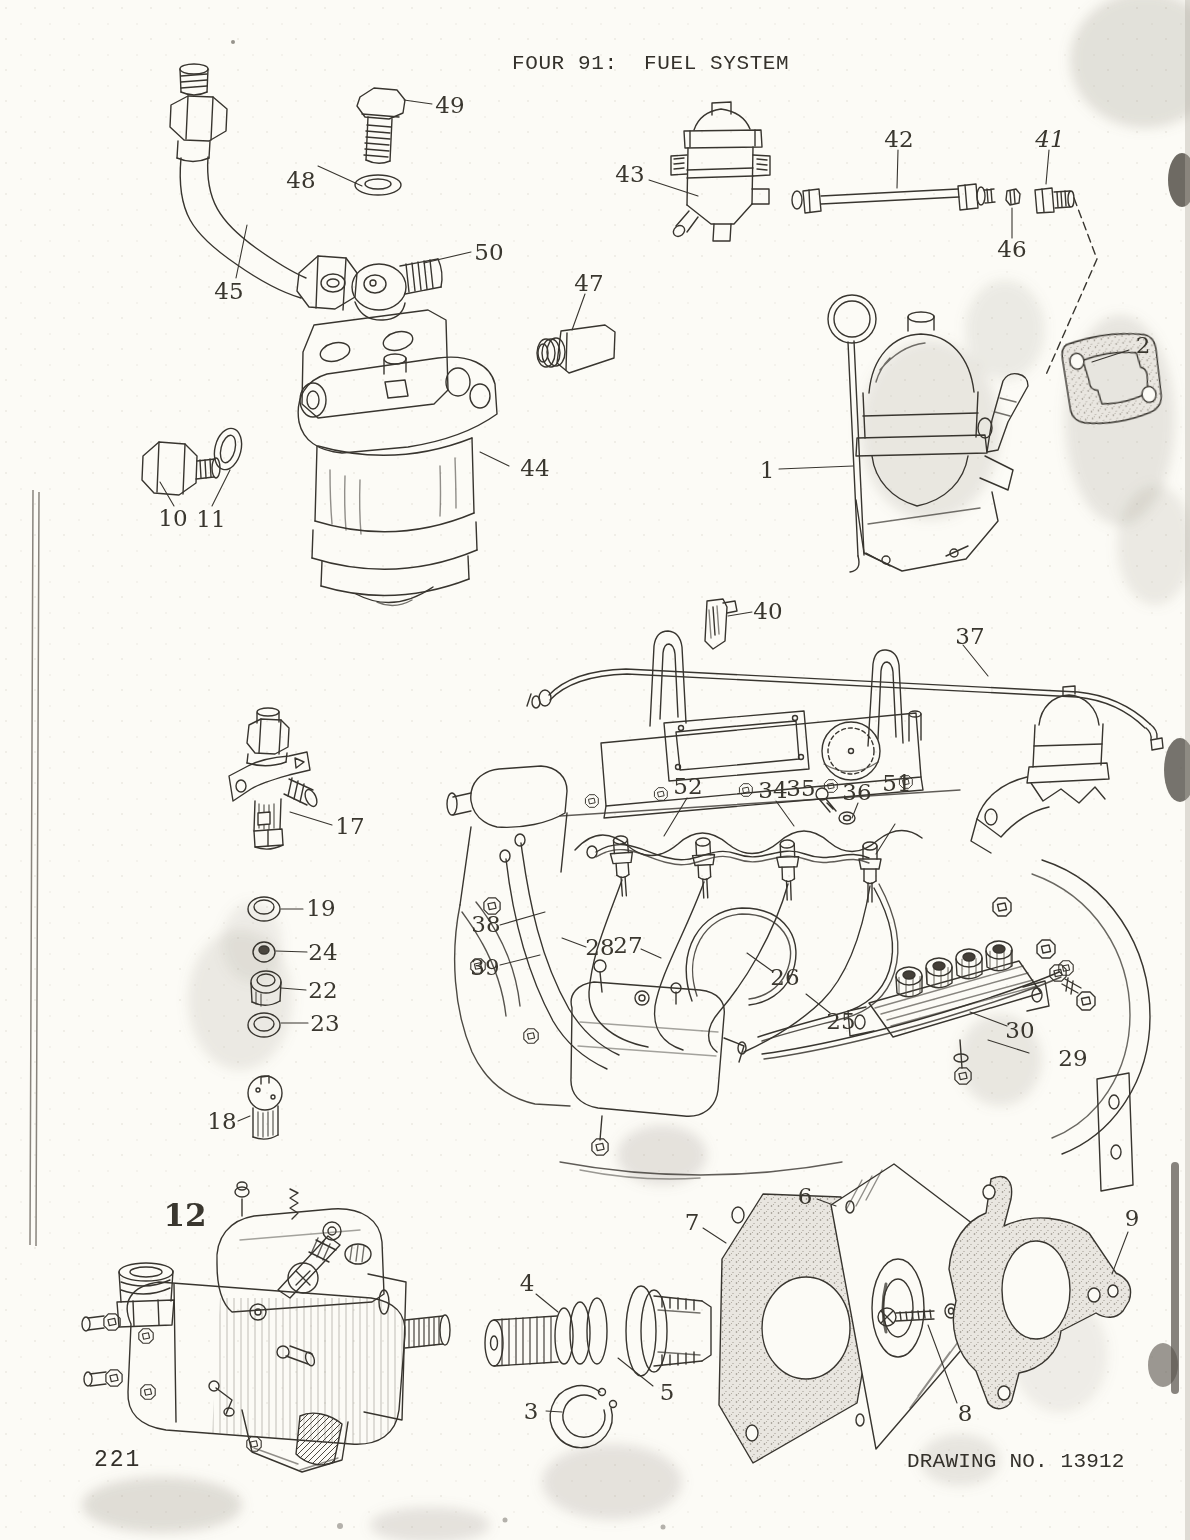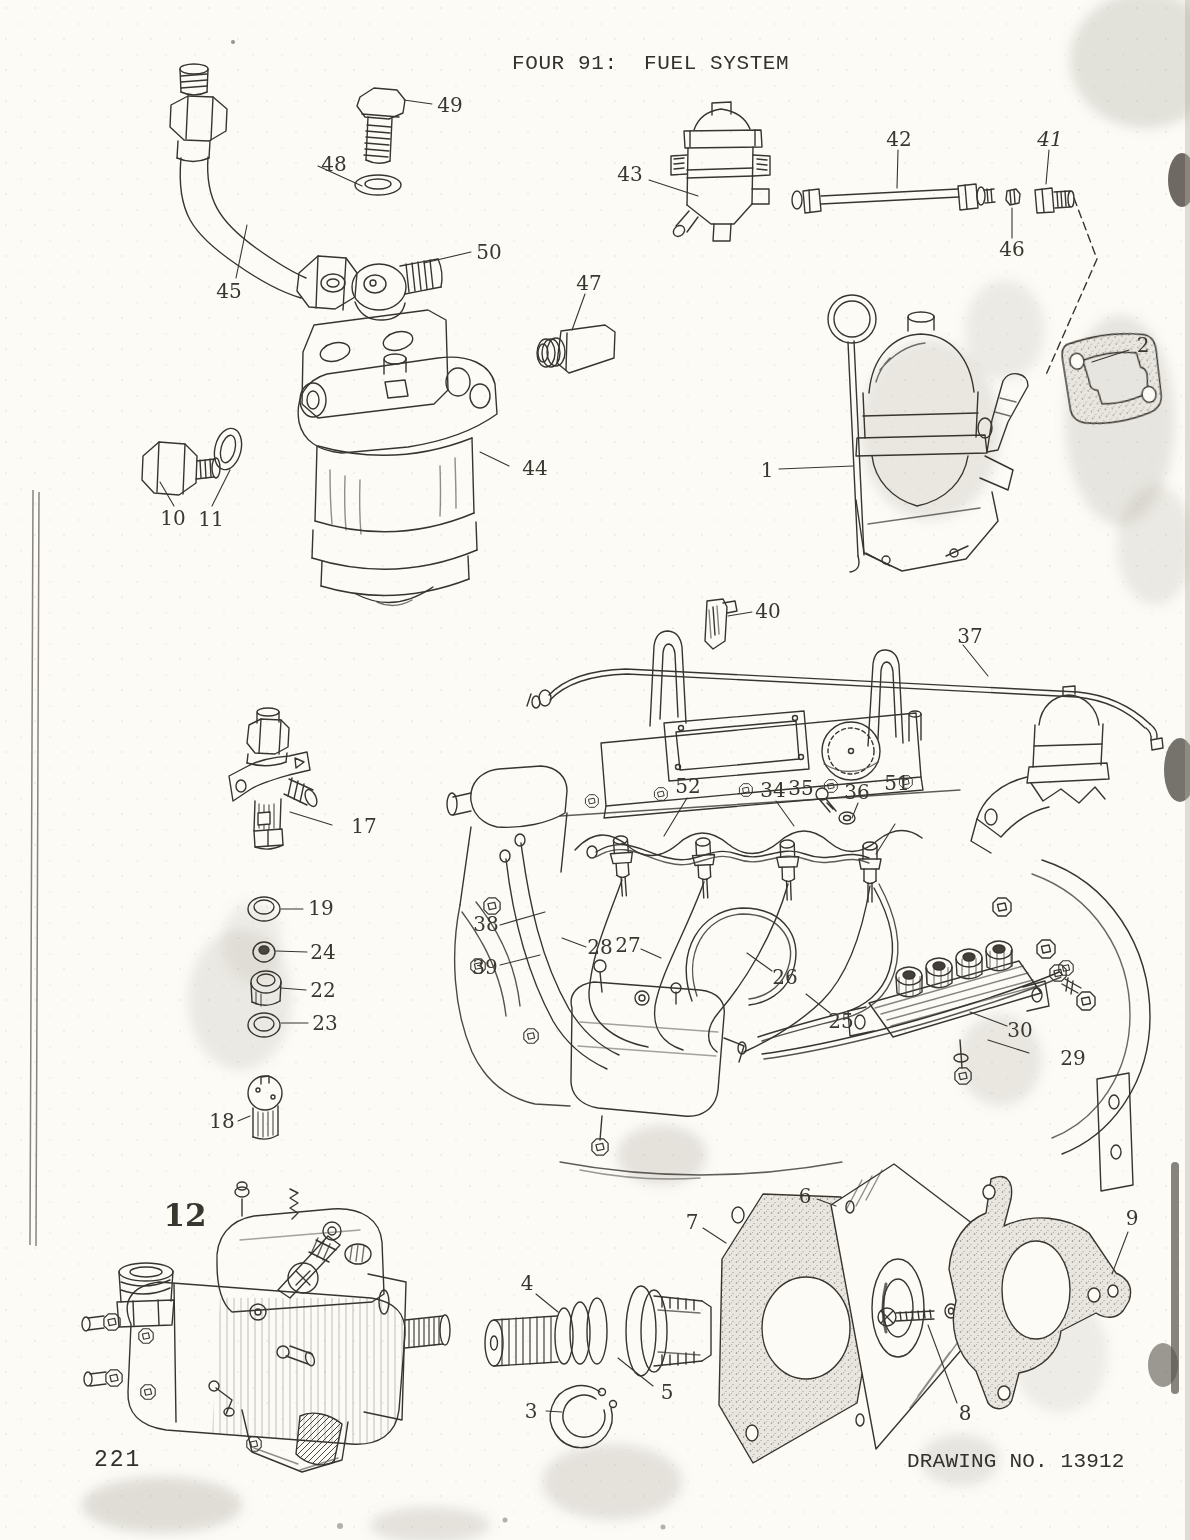--- a/index.html
+++ b/index.html
@@ -6,21 +6,21 @@
   body{width:1190px;height:1540px;position:relative;background:#fcfbf6;overflow:hidden;}
   .page{position:absolute;inset:0;}
   svg.art{position:absolute;left:0;top:0;}
   .txt{position:absolute;font-family:"Liberation Mono","DejaVu Sans Mono",monospace;color:#34312b;text-align:center;}
   .title{left:512px;top:52px;font-size:21px;letter-spacing:.6px;white-space:pre;}
   .pageno{left:94px;top:1447px;font-size:23px;letter-spacing:2px;}
   .drawno{left:907px;top:1450px;font-size:21px;letter-spacing:.2px;white-space:pre;}
   #callouts{position:absolute;inset:0;}
   .callout{position:absolute;transform:translate(-50%,-50%);
     font-family:"DejaVu Serif","Liberation Serif",serif;
-    font-size:20px;color:#3a372f;line-height:1;}
+    font-size:23px;color:#3a372f;line-height:1;}
   .callout.bold{font-weight:bold;font-size:31px;}
 </style>
 </head>
 <body>
 
 <div class="page">
 
 <svg class="art" width="1190" height="1540" viewBox="0 0 1190 1540">
 <defs>
   <pattern id="stip" patternUnits="userSpaceOnUse" width="7" height="7">
@@ -581,36 +581,36 @@
              M546 1411 L562 1412"></path>
   </g>
 </g>
 </svg>
 
 <div class="txt title">FOUR 91:  FUEL SYSTEM</div>
 <div class="txt pageno">221</div>
 <div class="txt drawno">DRAWING NO. 13912</div>
 <div id="callouts">
       <div class="callout" style="left: 450px; top: 105px;">49</div>
-      <div class="callout" style="left: 301px; top: 164px; margin-left: 33px;">48</div>
+      <div class="callout" style="left: 301px; top: 180px;">48</div>
       <div class="callout" style="left: 229px; top: 291px;">45</div>
       <div class="callout" style="left: 489px; top: 252px;">50</div>
       <div class="callout" style="left: 589px; top: 283px;">47</div>
       <div class="callout" style="left: 630px; top: 174px;">43</div>
       <div class="callout" style="left: 899px; top: 139px;">42</div>
       <div class="callout" style="left: 1050px; top: 139px; font-style: italic;">41</div>
       <div class="callout" style="left: 1012px; top: 249px;">46</div>
       <div class="callout" style="left: 1143px; top: 345px;">2</div>
       <div class="callout" style="left: 767px; top: 470px;">1</div>
       <div class="callout" style="left: 527px; top: 468px; margin-left: 8px;">44</div>
       <div class="callout" style="left: 173px; top: 518px;">10</div>
       <div class="callout" style="left: 211px; top: 519px;">11</div>
       <div class="callout" style="left: 768px; top: 611px;">40</div>
       <div class="callout" style="left: 970px; top: 636px;">37</div>
-      <div class="callout" style="left: 364px; top: 826px;">17</div>
+      <div class="callout" style="left: 350px; top: 826px;">17</div>
       <div class="callout" style="left: 321px; top: 908px;">19</div>
       <div class="callout" style="left: 323px; top: 952px;">24</div>
       <div class="callout" style="left: 323px; top: 990px;">22</div>
       <div class="callout" style="left: 325px; top: 1023px;">23</div>
       <div class="callout" style="left: 222px; top: 1121px;">18</div>
       <div class="callout" style="left: 688px; top: 786px;">52</div>
       <div class="callout" style="left: 773px; top: 790px;">34</div>
       <div class="callout" style="left: 801px; top: 788px;">35</div>
       <div class="callout" style="left: 857px; top: 792px;">36</div>
       <div class="callout" style="left: 897px; top: 783px;">51</div>

